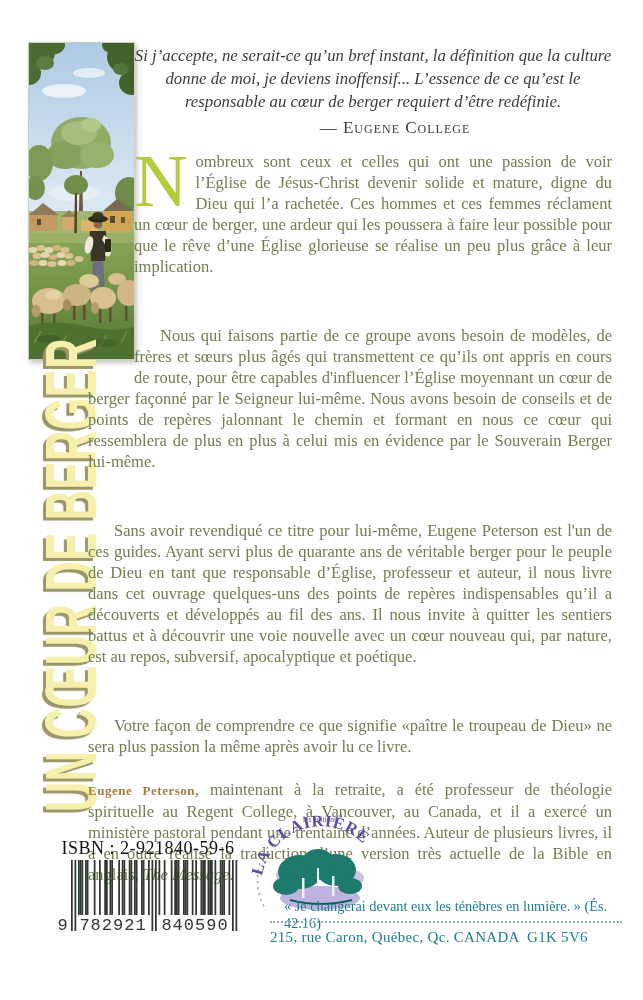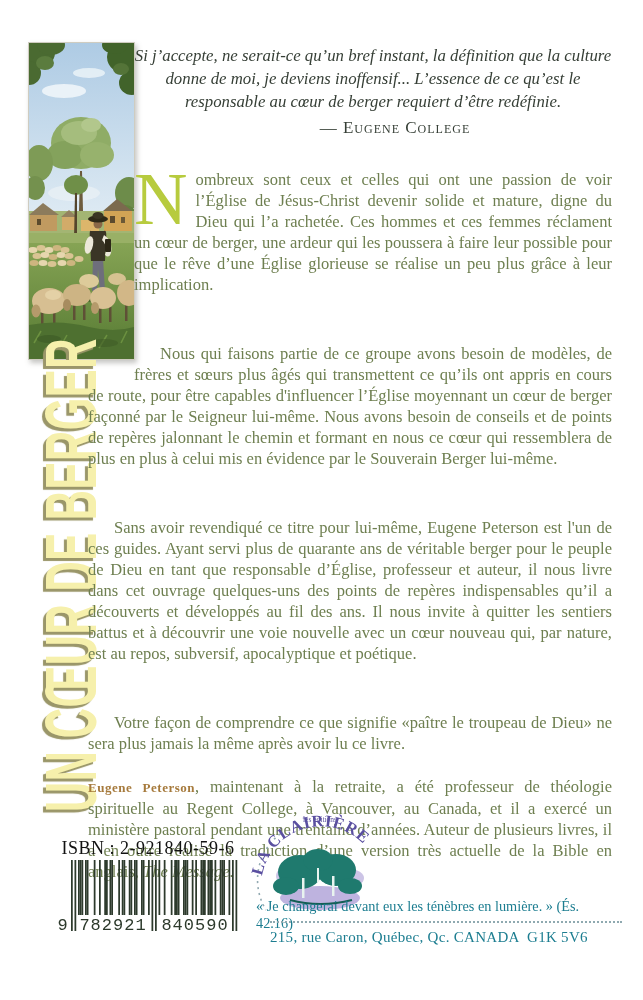--- a/index.html
+++ b/index.html
@@ -14,40 +14,40 @@
   .vtitle{position:absolute;left:30px;top:812px;transform-origin:0 0;
           transform:rotate(-90deg) scaleX(0.58);
           font-family:"Liberation Sans","DejaVu Sans",sans-serif;
           font-weight:bold;font-size:72px;letter-spacing:1px;white-space:nowrap;
           color:var(--title-yellow);text-shadow:-5px -3px 1px var(--title-shadow);}
 
   
   .content{position:absolute;left:88px;top:38px;width:524px;color:var(--body-text);
            font-size:16.5px;line-height:21px;text-align:justify;hyphens:auto;}
   .spacer{float:left;width:46px;height:330px;}
-  .quote{margin:6px 0 30px 0;text-align:center;font-style:italic;
+  .quote{margin:6px 0 12px 0;text-align:center;font-style:italic;
          color:var(--quote-text);font-size:16.8px;line-height:23px;}
   .qattr{margin-top:3px;font-style:normal;font-variant:small-caps;
          letter-spacing:1px;padding-left:90px;font-size:17px;}
   .p{margin:0 0 12px 0;}
   .p.indent{text-indent:26px;margin-top:48px;}
   .dropcap{float:left;font-size:74px;line-height:56px;color:var(--drop-cap);
            padding:2px 8px 0 0;font-weight:normal;}
   .bio{margin:22px 0 0 0;}
   .bio-name{color:var(--author-name);font-size:13px;letter-spacing:.5px;}
 
   
   .isbn{position:absolute;left:58px;top:838px;width:180px;text-align:center;
         color:#121212;font-size:18px;letter-spacing:.5px;}
   .barcode{position:absolute;left:58px;top:860px;width:180px;height:74px;}
   .barcode rect{fill:var(--barcode-ink);}
   .barcode text{font-family:"Liberation Mono","DejaVu Sans Mono",monospace;
                 font-size:17px;fill:var(--barcode-ink);letter-spacing:1px;}
   .logo{position:absolute;left:250px;top:812px;width:140px;height:110px;}
-  .scripture{position:absolute;left:256px;top:898px;width:360px;
+  .scripture{position:absolute;left:284px;top:898px;width:360px;
              color:var(--publisher-teal);font-size:14.3px;}
   .dotline{position:absolute;left:270px;top:921px;width:352px;height:0;
            border-top:2px dotted #8fa9b0;}
   .address{position:absolute;left:270px;top:929px;color:var(--publisher-teal);
            font-size:15px;letter-spacing:.3px;white-space:pre;}
 </style>
 </head>
 <body>
 
 <div class="page">
@@ -171,21 +171,21 @@
 
   <div class="content">
     <div class="spacer"></div>
     <div class="quote">
       <div>Si j’accepte, ne serait-ce qu’un bref instant, la définition que la culture donne de moi, je deviens inoffensif... L’essence de ce qu’est le responsable au cœur de berger requiert d’être redéfinie.</div>
       <div class="qattr">— Eugene College</div>
     </div>
     <p class="p"><span class="dropcap">N</span><span>ombreux sont ceux et celles qui ont une passion de voir l’Église de Jésus-Christ devenir solide et mature, digne du Dieu qui l’a rachetée. Ces hommes et ces femmes réclament un cœur de berger, une ardeur qui les poussera à faire leur possible pour que le rêve d’une Église glorieuse se réalise un peu plus grâce à leur implication.</span></p>
     <p class="p indent">Nous qui faisons partie de ce groupe avons besoin de modèles, de frères et sœurs plus âgés qui transmettent ce qu’ils ont appris en cours de route, pour être capables d'influencer l’Église moyennant un cœur de berger façonné par le Seigneur lui-même. Nous avons besoin de conseils et de points de repères jalonnant le chemin et formant en nous ce cœur qui ressemblera de plus en plus à celui mis en évidence par le Souverain Berger lui-même.</p>
     <p class="p indent">Sans avoir revendiqué ce titre pour lui-même, Eugene Peterson est l'un de ces guides. Ayant servi plus de quarante ans de véritable berger pour le peuple de Dieu en tant que responsable d’Église, professeur et auteur, il nous livre dans cet ouvrage quelques-uns des points de repères indispensables qu’il a découverts et développés au fil des ans. Il nous invite à quitter les sentiers battus et à découvrir une voie nouvelle avec un cœur nouveau qui, par nature, est au repos, subversif, apocalyptique et poétique.</p>
-    <p class="p indent">Votre façon de comprendre ce que signifie «paître le troupeau de Dieu» ne sera plus jamais la même après avoir lu ce livre.</p>
+    <p class="p indent">Votre façon de comprendre ce que signifie «paître le troupeau de Dieu» ne sera plus passion la même après avoir lu ce livre.</p>
     <p class="bio"><strong class="bio-name">Eugene Peterson</strong><span>, maintenant à la retraite, a été professeur de théologie spirituelle au Regent College, à Vancouver, au Canada, et il a exercé un ministère pastoral pendant une trentaine d’années. Auteur de plusieurs livres, il a en outre réalisé la traduction d’une version très actuelle de la Bible en anglais, </span><em>The Message</em><span>.</span></p>
   </div>
 
   <div class="isbn">ISBN : 2-921840-59-6</div>
   <svg class="barcode" id="barcode-svg" viewBox="0 0 180 74">
       <rect x="177.5" y="0" width="1.75" height="71"></rect>
       <rect x="174" y="0" width="1.75" height="71"></rect>
       <rect x="170.5" y="0" width="1.75" height="55"></rect>
       <rect x="165.25" y="0" width="1.75" height="55"></rect>
       <rect x="163.5" y="0" width="1.75" height="55"></rect>

